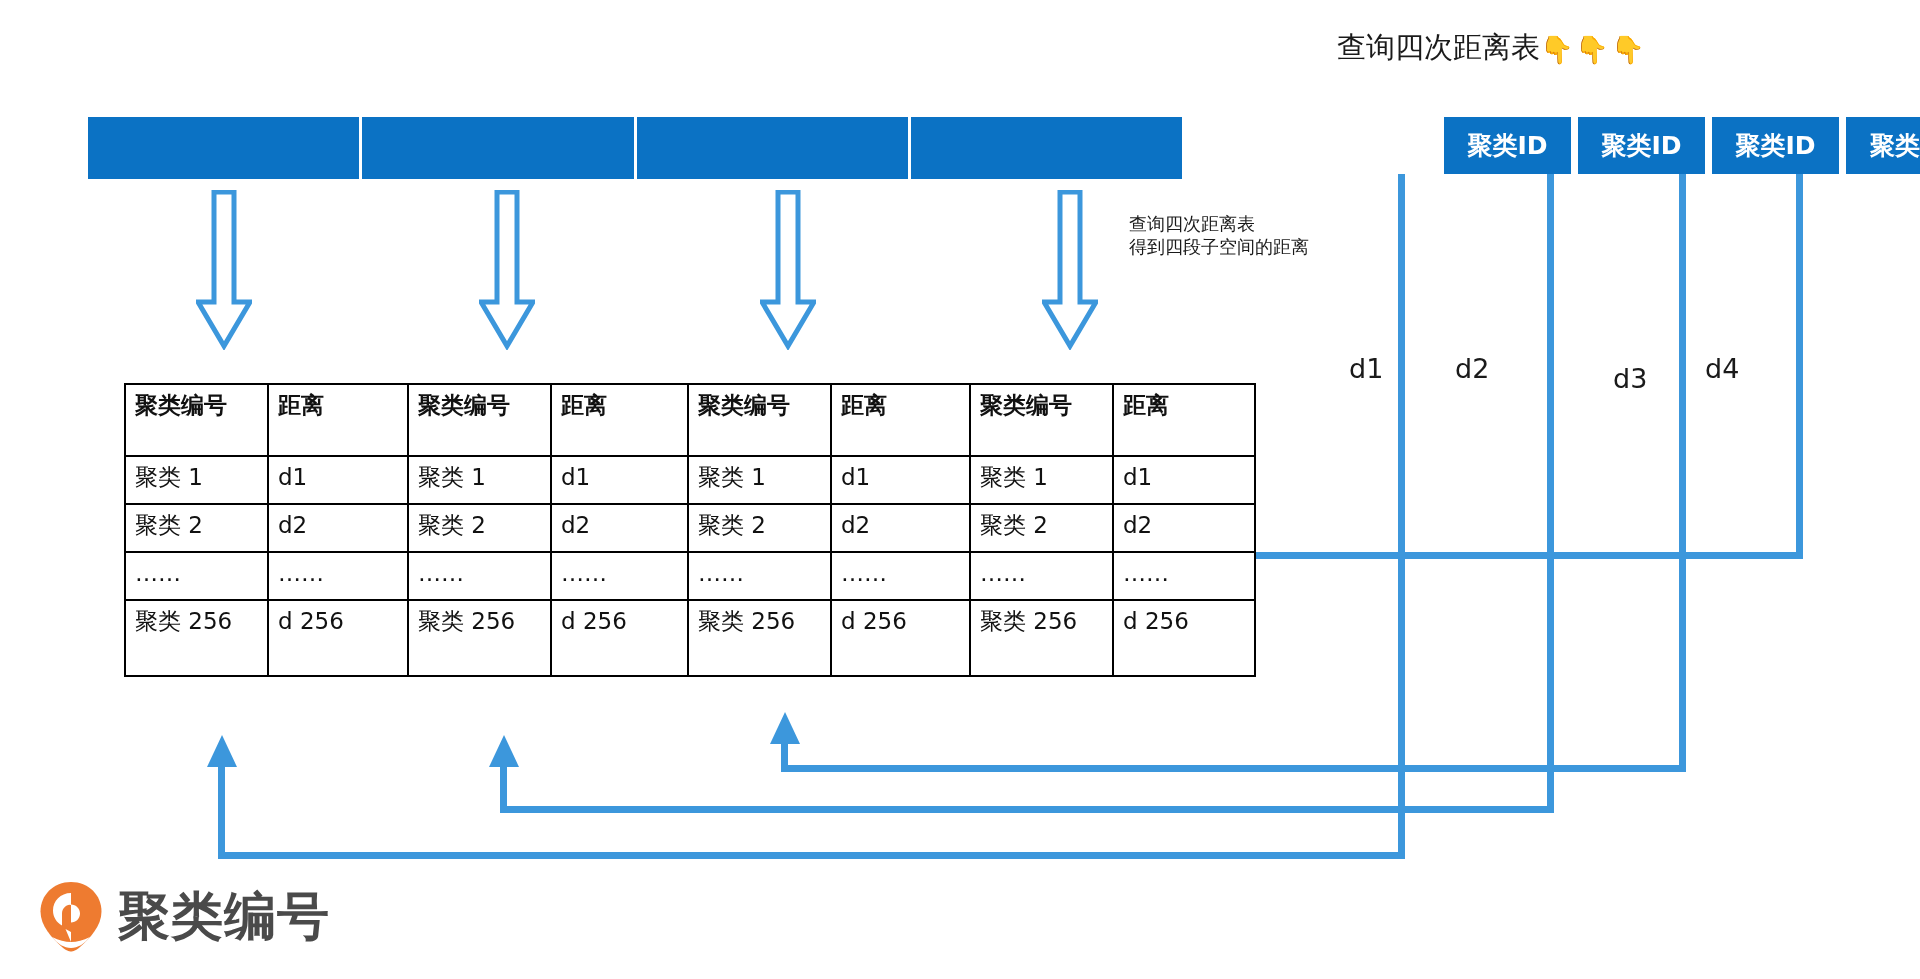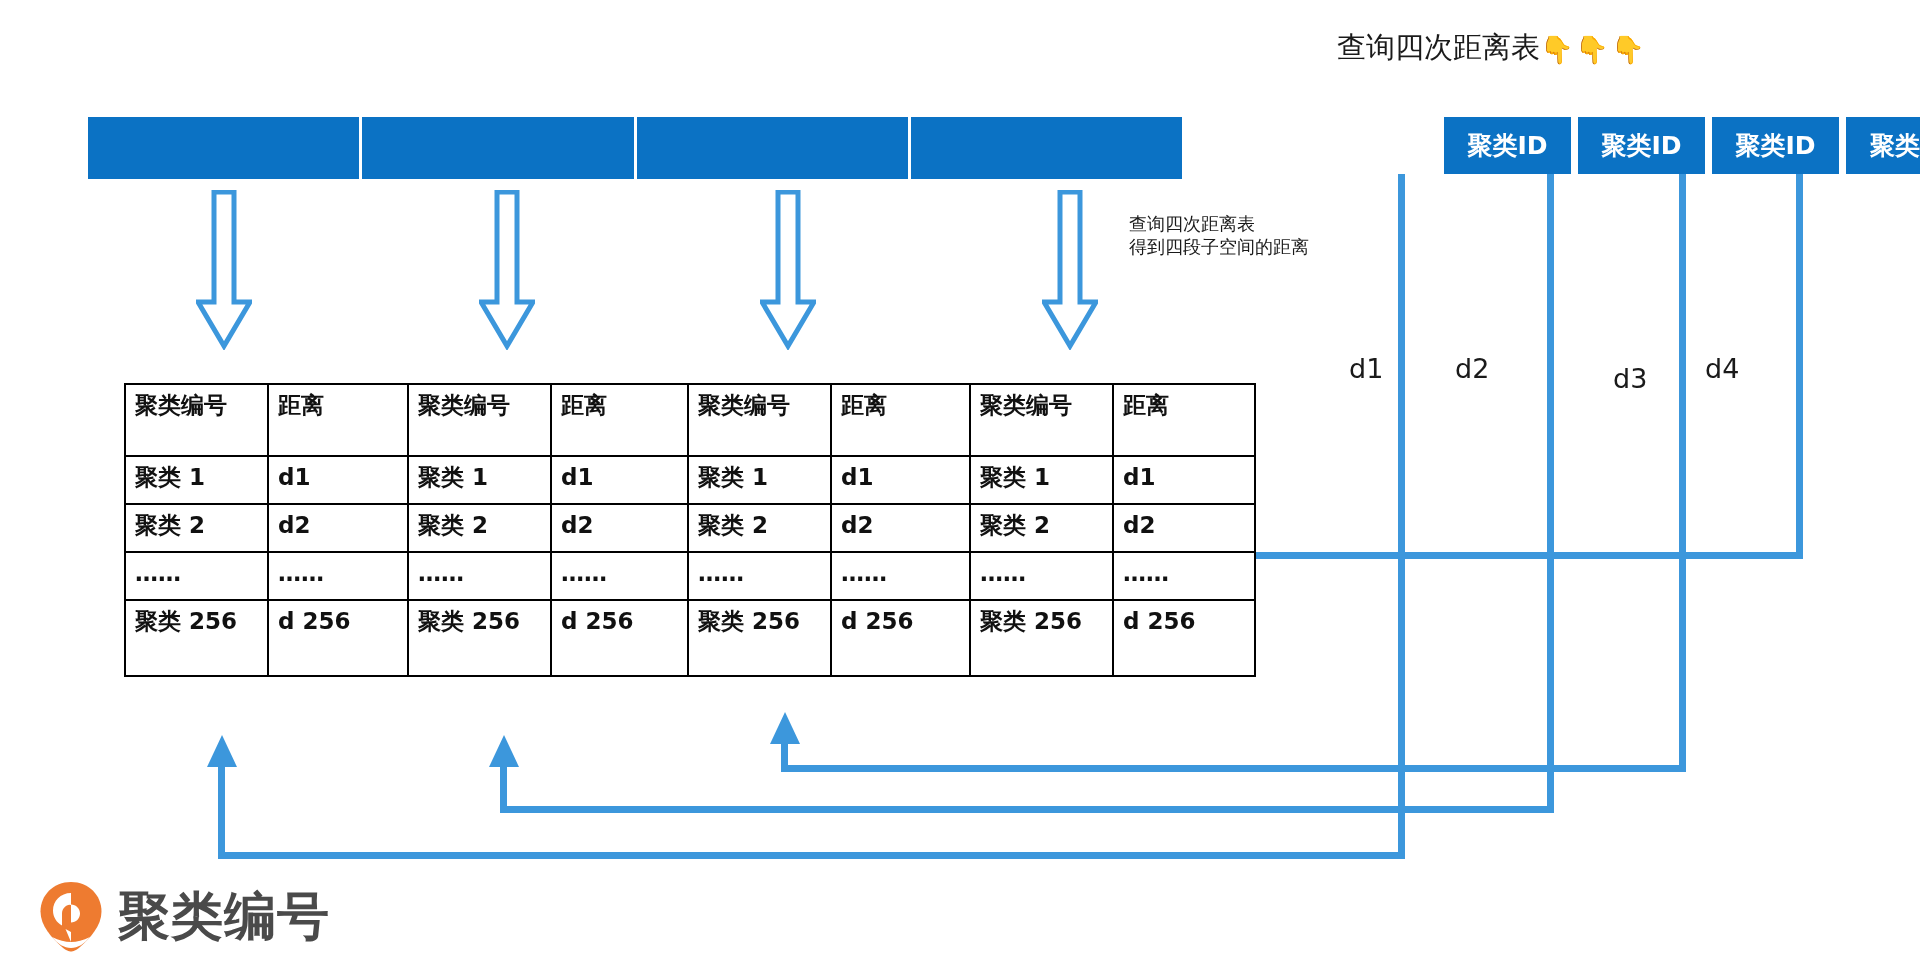--- a/index.html
+++ b/index.html
@@ -72,21 +72,21 @@
     border-collapse: collapse;
     table-layout: fixed;
     background: #ffffff;
     margin-left: 32px;
   }
   .dtable td, .dtable th {
     border: 2px solid #000000;
     padding: 6px 9px;
     font-size: 23px;
     color: #111111;
-    font-weight: bold;
+    font-weight: normal;
     text-align: left;
     vertical-align: top;
     line-height: 1.22;
   }
   .dtable th {
     font-weight: bold;
     font-size: 23px;
   }
   .dtable .col-a { width: 123px; }
   .dtable .col-b { width: 122px; }

